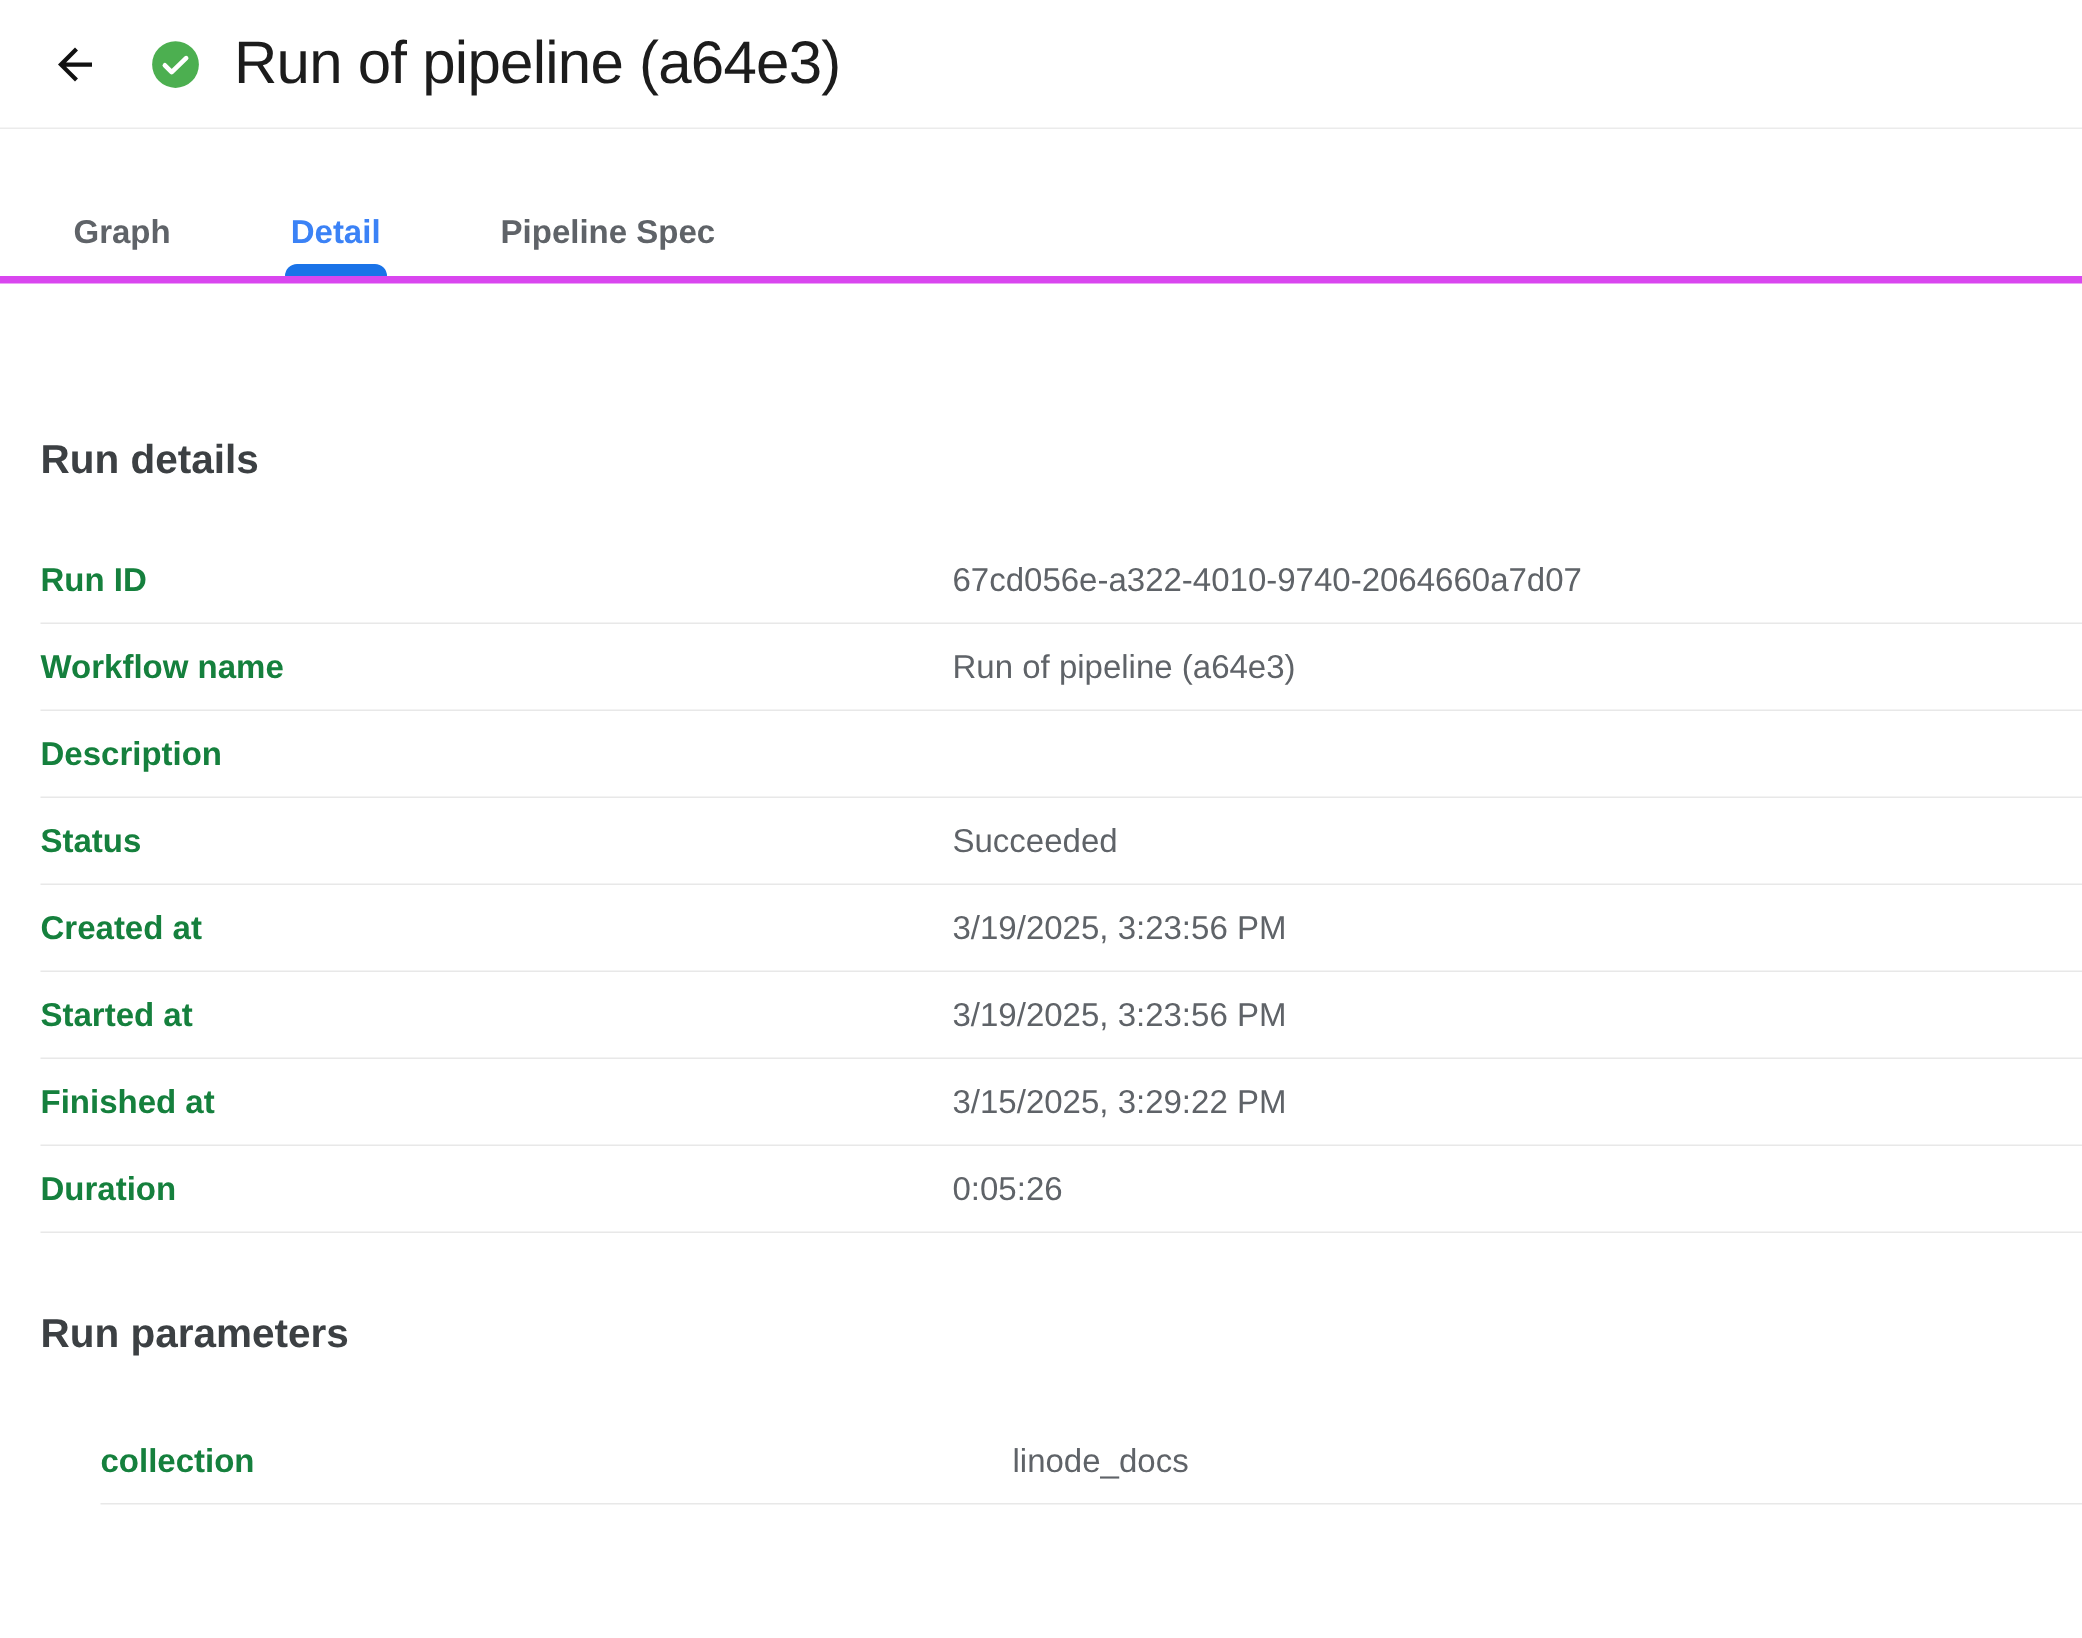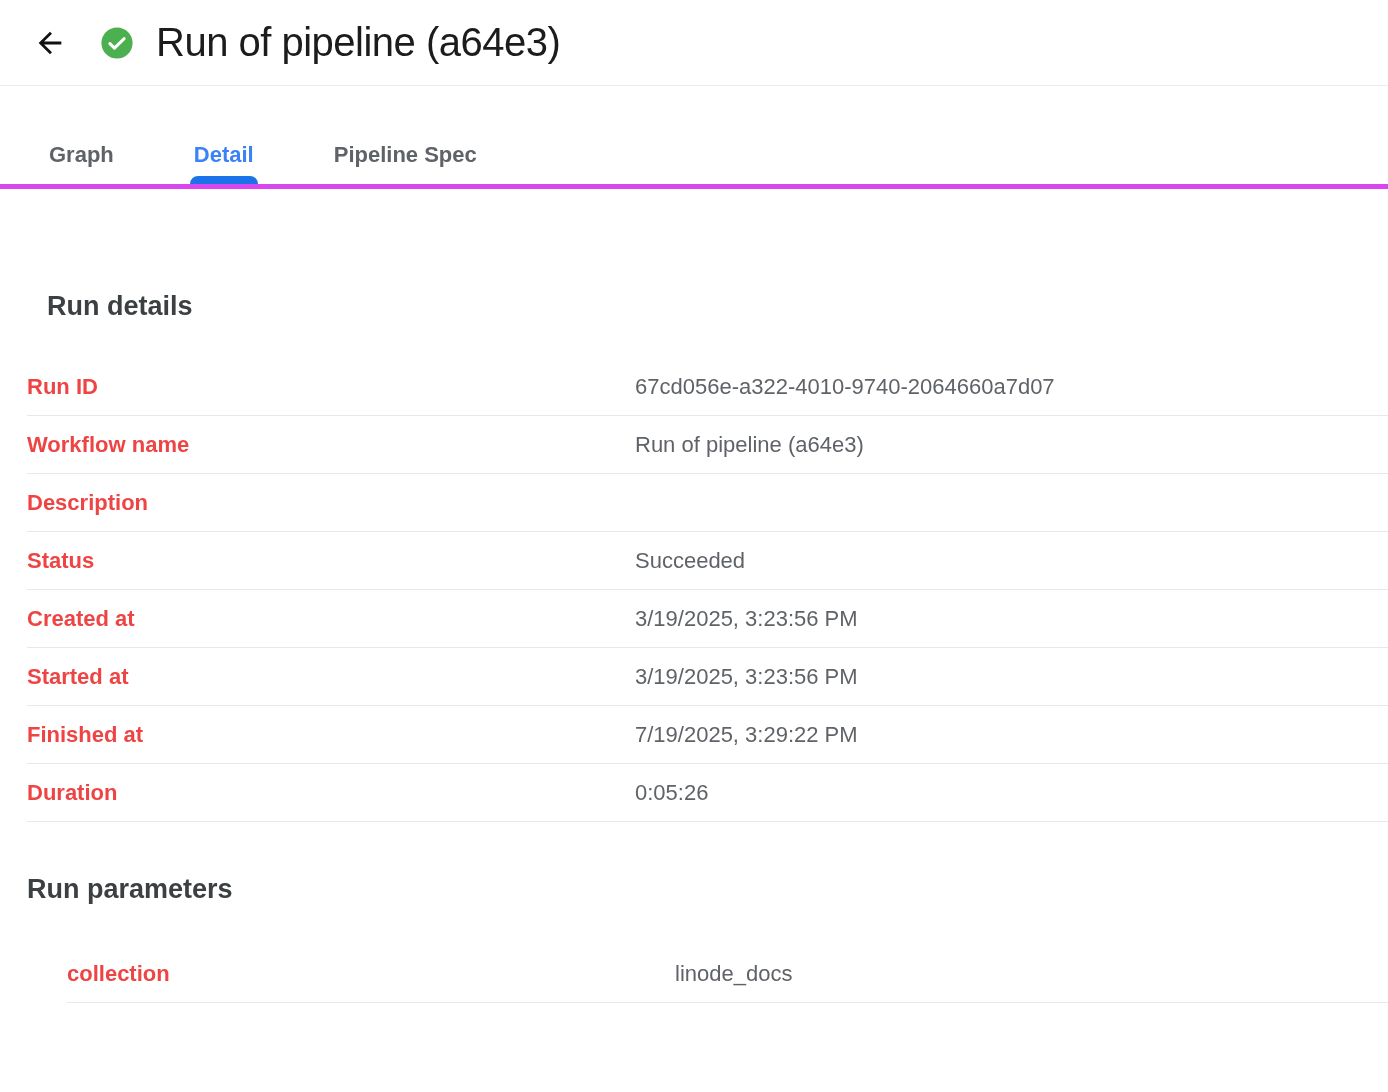--- a/index.html
+++ b/index.html
@@ -68,36 +68,36 @@
 
   
   .content { padding-left: 27px; }
   .section-heading {
     font-size: 27px;
     line-height: 31px;
     font-weight: 700;
     color: #3c4043;
     margin: 0;
   }
-  .section-heading.first { margin-top: 102px; margin-left: 20px; }
+  .section-heading.first { margin-top: 102px; }
   .section-heading.second { margin-top: 52px; }
   .detail-table { margin-top: 36px; }
   .detail-table.params { margin-top: 40px; margin-left: 40px; }
   .row {
     display: flex;
     align-items: center;
     height: 58px;
     border-bottom: 1px solid #e8e8e8;
     font-size: 22px;
   }
   .row .label {
     width: 608px;
     flex-shrink: 0;
     font-weight: 700;
-    color: #ef4444;
+    color: #15803d;
   }
   .row .value {
     color: #5f6368;
     white-space: nowrap;
   }
 </style>
 </head>
 <body>
 
 <div class="header">
@@ -156,21 +156,21 @@
     <div class="row">
       <div class="label">Created at</div>
       <div class="value">3/19/2025, 3:23:56 PM</div>
     </div>
     <div class="row">
       <div class="label">Started at</div>
       <div class="value">3/19/2025, 3:23:56 PM</div>
     </div>
     <div class="row">
       <div class="label">Finished at</div>
-      <div class="value">7/19/2025, 3:29:22 PM</div>
+      <div class="value">3/15/2025, 3:29:22 PM</div>
     </div>
     <div class="row">
       <div class="label">Duration</div>
       <div class="value">0:05:26</div>
     </div>
   </div>
 
   <h2 class="section-heading second">Run parameters</h2>
 
   <div class="detail-table params">

